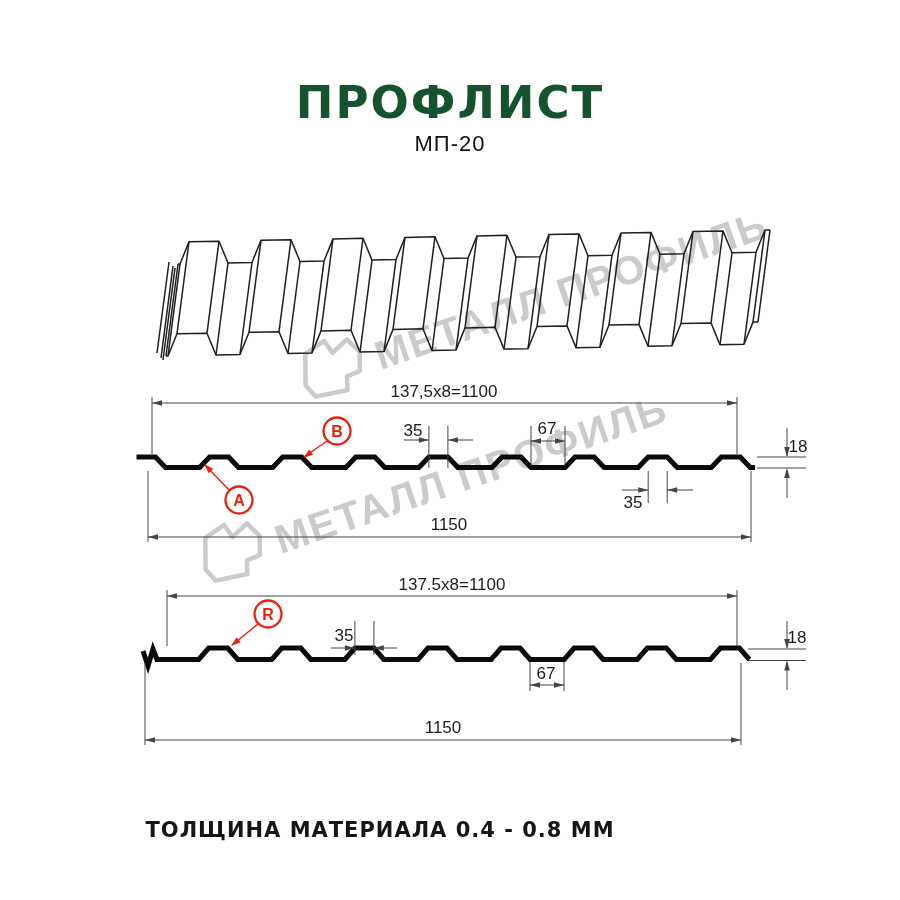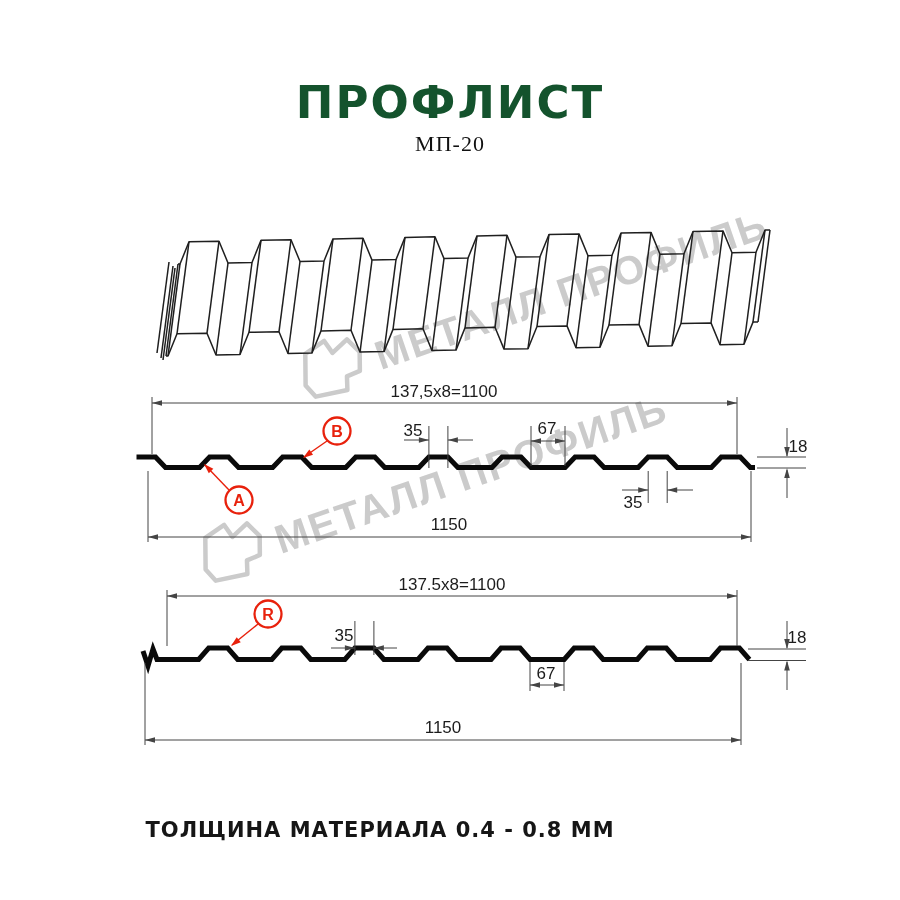--- a/index.html
+++ b/index.html
@@ -7,21 +7,21 @@
     width:900px;height:900px;background:#ffffff;position:relative;overflow:hidden;
     font-family:"Liberation Sans", sans-serif;
   }
   .page-title{
     position:absolute;left:0;top:76px;width:900px;text-align:center;
     font-family:"DejaVu Sans", sans-serif;
     font-size:45px;font-weight:bold;letter-spacing:2px;color:#14532d;
   }
   .page-subtitle{
     position:absolute;left:0;top:131px;width:900px;text-align:center;
-    font-family:Liberation Serif, serif;
+    font-family:Liberation Sans, sans-serif;
     font-size:22px;font-weight:500;letter-spacing:1px;color:#111;
   }
   .footer-note{
     position:absolute;left:0;top:818px;width:760px;text-align:center;
     font-family:"DejaVu Sans", sans-serif;
     font-size:21px;font-weight:600;letter-spacing:1px;color:#161616;
   }
   #drawing{position:absolute;left:0;top:0;}
 </style>
 </head>

